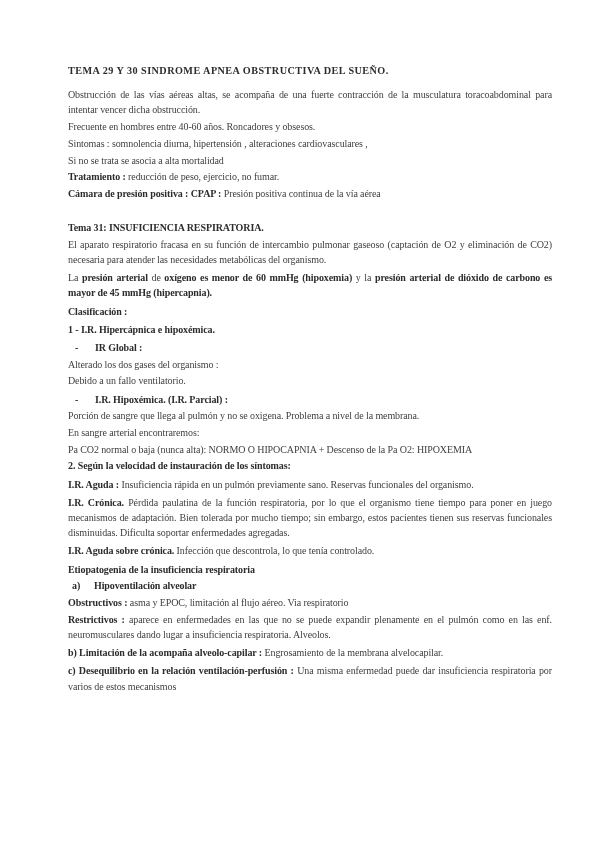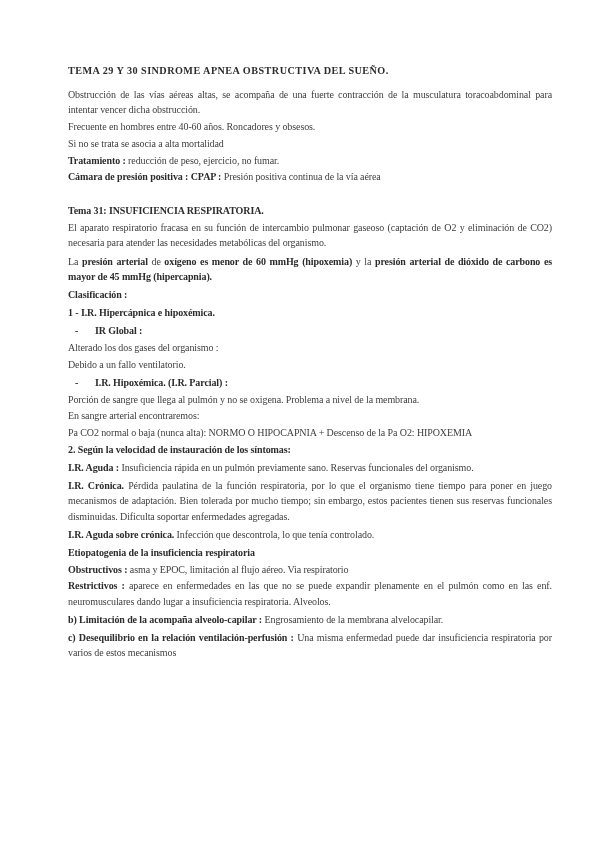--- a/index.html
+++ b/index.html
@@ -50,38 +50,40 @@
   .mt-l { margin-top: 19px; }
 </style>
 </head>
 <body>
 
 <div class="page">
   <div id="doc-body">
       <p class="blk title"><span class="b">TEMA 29 Y 30 SINDROME APNEA OBSTRUCTIVA DEL SUEÑO.</span></p>
       <p class="blk justify"><span>Obstrucción de las vías aéreas altas, se acompaña de una fuerte contracción de la musculatura toracoabdominal para intentar vencer dicha obstrucción.</span></p>
       <p class="blk"><span>Frecuente en hombres entre 40-60 años. Roncadores y obsesos.</span></p>
+      <p class="blk"><span>Sintomas : somnolencia diurna, hipertensión , alteraciones cardiovasculares ,</span></p>
       <p class="blk"><span>Si no se trata se asocia a alta mortalidad</span></p>
       <p class="blk"><span class="b u">Tratamiento</span><span class="b"> : </span><span>reducción de peso, ejercicio, no fumar.</span></p>
       <p class="blk"><span class="b">Cámara de presión positiva : CPAP : </span><span>Presión positiva continua de la vía aérea</span></p>
       <p class="blk mt-l"><span class="b u">Tema 31: INSUFICIENCIA RESPIRATORIA.</span></p>
       <p class="blk justify"><span>El aparato respiratorio fracasa en su función de intercambio pulmonar gaseoso (captación de O2 y eliminación de CO2) necesaria para atender las necesidades metabólicas del organismo.</span></p>
       <p class="blk justify mt-s"><span>La </span><span class="b">presión arterial</span><span> de </span><span class="b">oxígeno es menor de 60 mmHg (hipoxemia)</span><span> y la </span><span class="b">presión arterial de dióxido de carbono es mayor de 45 mmHg (hipercapnia).</span></p>
       <p class="blk mt-s"><span class="b">Clasificación :</span></p>
       <p class="blk mt-s"><span class="b">1 - I.R. Hipercápnica e hipoxémica.</span></p>
       <p class="blk bullet mt-s"><span class="dash">-</span><span class="b">IR Global :</span></p>
       <p class="blk"><span>Alterado los dos gases del organismo :</span></p>
       <p class="blk"><span>Debido a un fallo ventilatorio.</span></p>
       <p class="blk bullet mt-s"><span class="dash">-</span><span class="b">I.R. Hipoxémica. (I.R. Parcial) :</span></p>
       <p class="blk"><span>Porción de sangre que llega al pulmón y no se oxigena. Problema a nivel de la membrana.</span></p>
       <p class="blk"><span>En sangre arterial encontraremos:</span></p>
       <p class="blk"><span>Pa CO2 normal o baja (nunca alta): NORMO O HIPOCAPNIA + Descenso de la Pa O2: HIPOXEMIA</span></p>
       <p class="blk mt-m"><span class="b">2. Según la velocidad de instauración de los síntomas:</span></p>
       <p class="blk mt-s"><span class="b">I.R. Aguda : </span><span>Insuficiencia rápida en un pulmón previamente sano. Reservas funcionales del organismo.</span></p>
       <p class="blk justify mt-s"><span class="b">I.R. Crónica.</span><span> Pérdida paulatina de la función respiratoria, por lo que el organismo tiene tiempo para poner en juego mecanismos de adaptación. Bien tolerada por mucho tiempo; sin embargo, estos pacientes tienen sus reservas funcionales disminuidas. Dificulta soportar enfermedades agregadas.</span></p>
       <p class="blk mt-s"><span class="b">I.R. Aguda sobre crónica.</span><span> Infección que descontrola, lo que tenía controlado.</span></p>
       <p class="blk mt-s"><span class="b">Etiopatogenia de la insuficiencia respiratoria</span></p>
+      <p class="blk mt-m" style="padding-left: 4px;"><span class="b marker">a)</span><span class="b">Hipoventilación alveolar</span></p>
       <p class="blk"><span class="b">Obstructivos : </span><span>asma y EPOC, limitación al flujo aéreo. Via respiratorio</span></p>
       <p class="blk justify"><span class="b">Restrictivos : </span><span>aparece en enfermedades en las que no se puede expandir plenamente en el pulmón como en las enf. neuromusculares dando lugar a insuficiencia respiratoria. Alveolos.</span></p>
       <p class="blk mt-s"><span class="b">b) Limitación de la acompaña alveolo-capilar : </span><span>Engrosamiento de la membrana alvelocapilar.</span></p>
       <p class="blk justify mt-s"><span class="b">c) Desequilibrio en la relación ventilación-perfusión : </span><span>Una misma enfermedad puede dar insuficiencia respiratoria por varios de estos mecanismos</span></p>
     </div>
 </div>
 
 </body></html>

